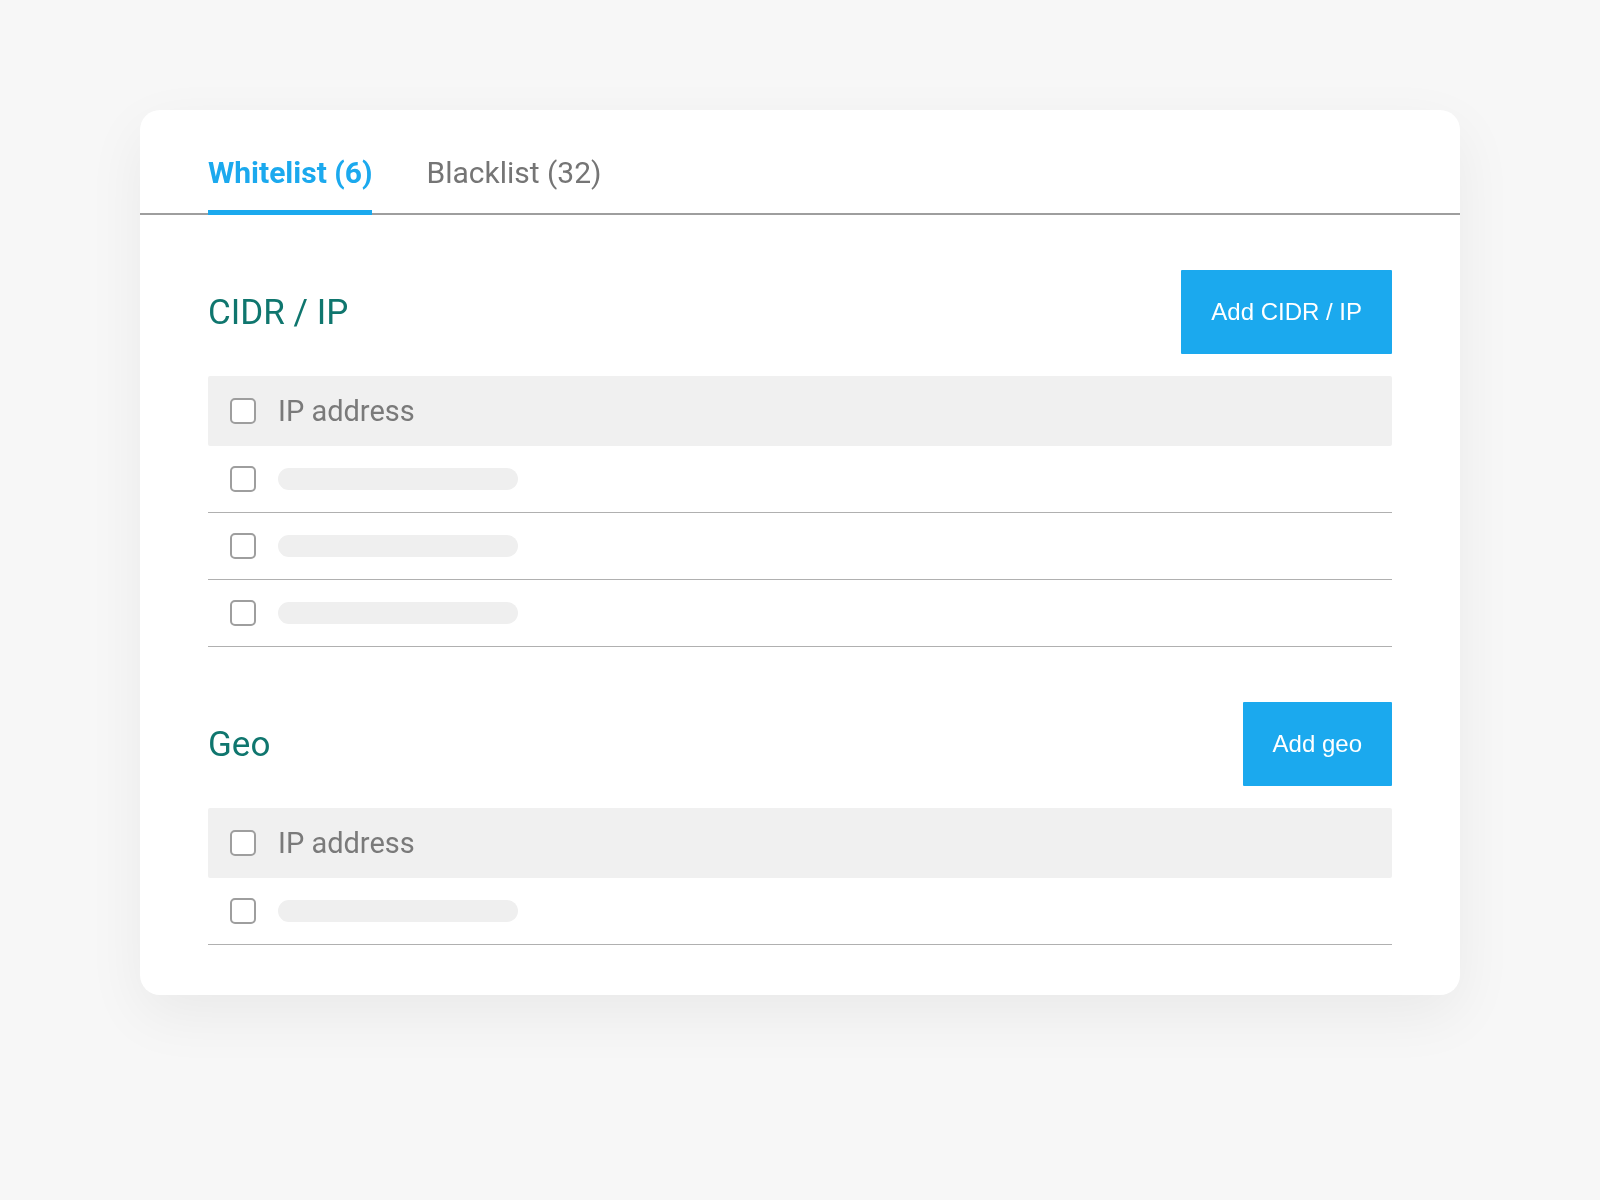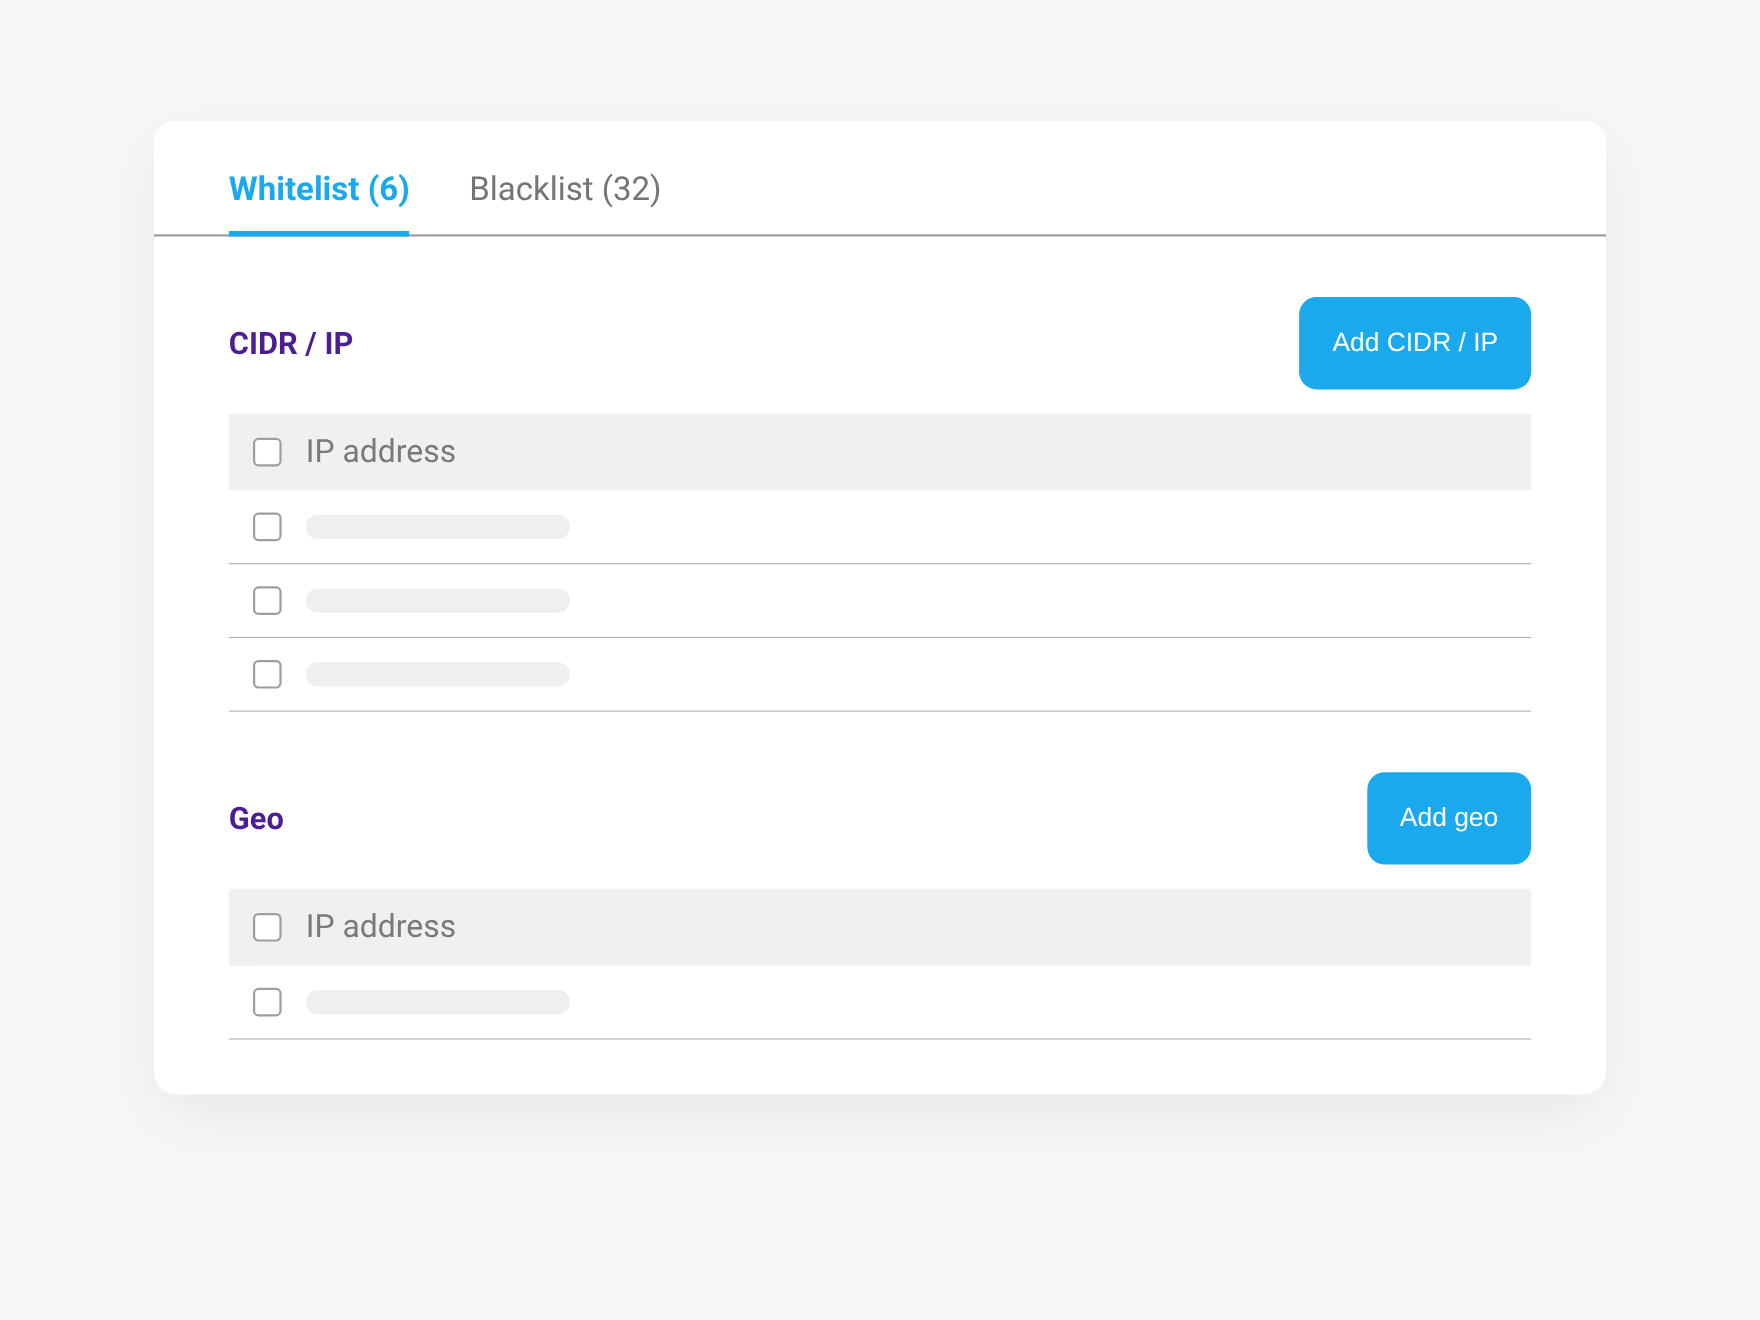--- a/index.html
+++ b/index.html
@@ -41,32 +41,32 @@
     padding: 0 68px;
   }
   .section-header {
     display: flex;
     justify-content: space-between;
     align-items: center;
     margin-top: 55px;
     margin-bottom: 22px;
   }
   .section-title {
-    font-size: 28px;
-    font-weight: 700;
-    color: #4c1d95;
+    font-size: 35px;
+    font-weight: 400;
+    color: #0f766e;
   }
   .add-btn {
     background: #1BA9EE;
     color: #fff;
     border: none;
     font-size: 24px;
     font-weight: 500;
     padding: 28px 30px;
-    border-radius: 16px;
+    border-radius: 1px;
     cursor: pointer;
   }
   .list-header {
     background: #F0F0F0;
     display: flex;
     align-items: center;
     padding: 18px 22px;
     gap: 22px;
     border-radius: 2px;
   }

